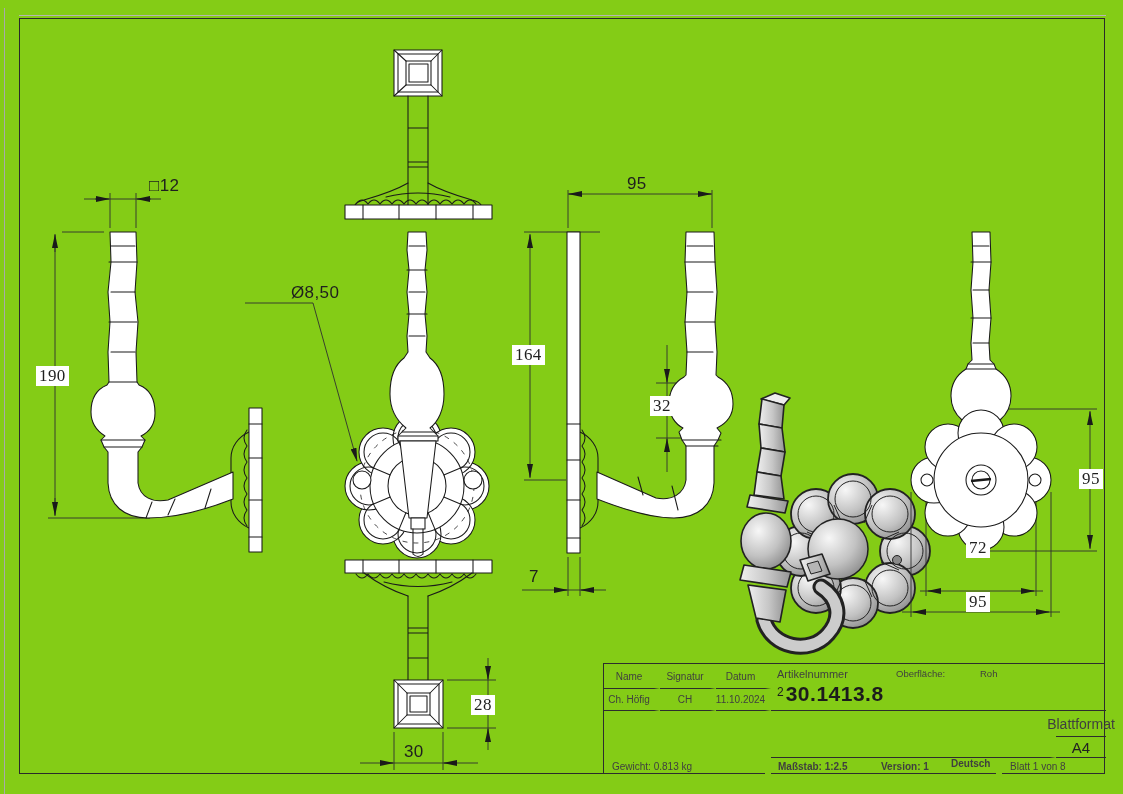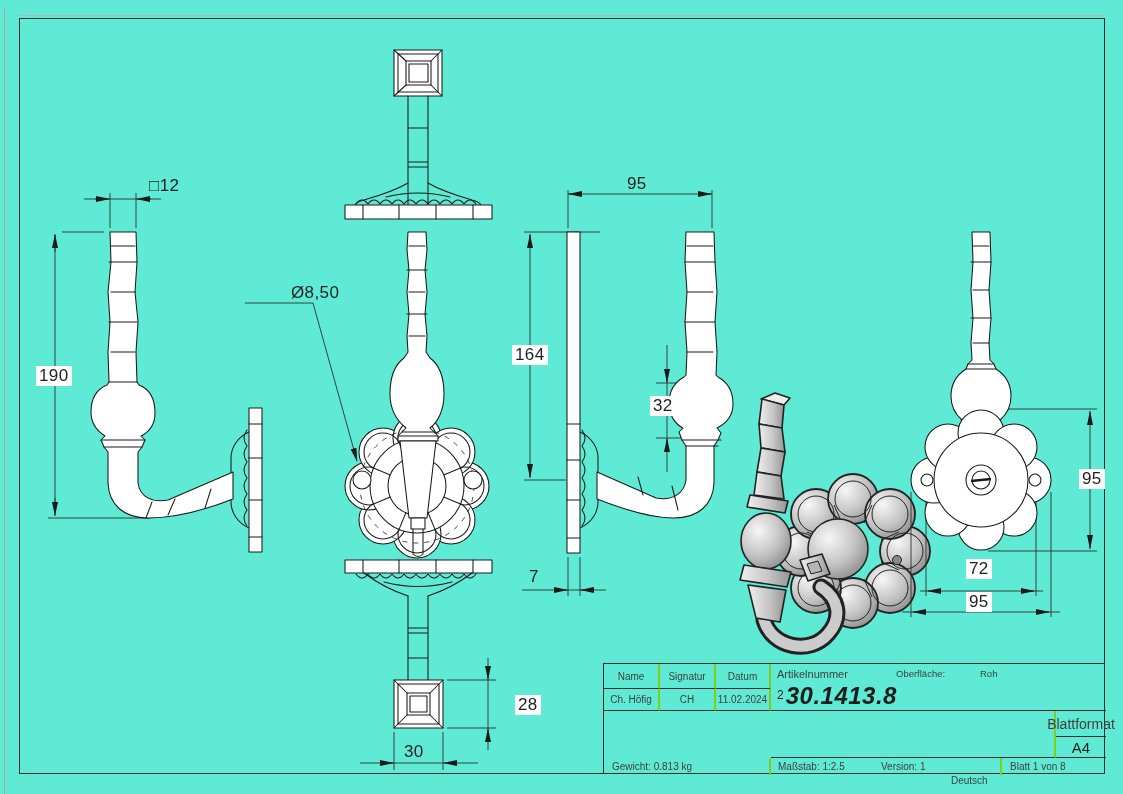--- a/index.html
+++ b/index.html
@@ -1,36 +1,36 @@
 <!DOCTYPE html>
 <html><head>
 <meta charset="utf-8">
 <style>
   html,body{margin:0;padding:0;background:#fff;}
-  .page{position:relative;width:1123px;height:794px;background:#5eead4;overflow:hidden;
+  .page{position:relative;width:1123px;height:794px;background:#84cc16;overflow:hidden;
         font-family:"Liberation Sans",sans-serif;}
   .edge-left{position:absolute;left:4px;top:8px;height:786px;width:1px;background:#a9a9a9;}
   .edge-top{position:absolute;left:19px;top:15px;width:1087px;height:1px;background:#b5b5b5;}
   .frame{position:absolute;left:19px;top:18px;width:1084px;height:754px;border:1.6px solid #2a2a2a;}
   svg.drawing{position:absolute;left:0;top:0;}
   .ln{fill:none;stroke:#1a1a1a;stroke-width:1.05;stroke-linejoin:round;stroke-linecap:round;}
   .ol{fill:#ffffff;stroke:#1a1a1a;stroke-width:1.05;stroke-linejoin:round;}
   .dl{fill:none;stroke:#303030;stroke-width:0.9;}
   .dash{fill:none;stroke:#1a1a1a;stroke-width:0.8;stroke-dasharray:5 6;}
   .dim{position:absolute;font-size:17px;color:#1f1f1f;letter-spacing:.4px;white-space:nowrap;}
-  .wbg{background:#fff;padding:0 3px;}
+  .wbg{background:#fff;padding:0 3px;font-family:Liberation Serif, serif;}
   
   .tb{position:absolute;left:603px;top:663px;width:502px;height:111px;color:#3f3f3f;
       border:1.4px solid #2d2d2d;box-sizing:border-box;font-size:10px;}
   .tb .cell{position:absolute;box-sizing:border-box;}
-  .br{border-right:2px solid #84cc16;}
+  .br{border-right:6px solid #84cc16;}
   .bb{border-bottom:1px solid #2d2d2d;}
   .cc{display:flex;align-items:center;justify-content:center;}
   .cl{display:flex;align-items:center;padding-left:8px;}
-  .artnum{font-size:24px;font-weight:600;letter-spacing:.5px;color:#1c1c1c;font-style:italic;}
+  .artnum{font-size:21px;font-weight:600;letter-spacing:.5px;color:#1c1c1c;}
   .artsup{font-size:12px;color:#1c1c1c;position:relative;top:-5px;margin-right:2px;}
   .a4{font-size:15px;color:#222;}
 </style>
 </head>
 <body>
 
 <div class="page">
   <div class="edge-left"></div>
   <div class="edge-top"></div>
   <div class="frame"></div>
@@ -272,48 +272,48 @@
     </g>
   </svg>
 
   <div class="dim" style="left:149px;top:176px;">□12</div>
   <div class="dim wbg" style="left:36px;top:366px;">190</div>
   <div class="dim" style="left:245px;top:283px;margin-left:46px;">Ø8,50</div>
   <div class="dim" style="left:627px;top:174px;">95</div>
   <div class="dim wbg" style="left:512px;top:345px;">164</div>
   <div class="dim wbg" style="left:650px;top:396px;">32</div>
   <div class="dim" style="left:529px;top:567px;">7</div>
-  <div class="dim wbg" style="left:471px;top:695px;margin-left:44px;">28</div>
+  <div class="dim wbg" style="left:471px;top:695px;">28</div>
   <div class="dim" style="left:404px;top:742px;">30</div>
   <div class="dim wbg" style="left:1079px;top:469px;">95</div>
-  <div class="dim wbg" style="left:966px;top:559px;">72</div>
+  <div class="dim wbg" style="left:966px;top:538px;">72</div>
   <div class="dim wbg" style="left:966px;top:592px;">95</div>
 
   <div class="tb">
 
     <div class="cell cc br bb" style="left:0;top:0;width:56px;height:25px;">Name</div>
     <div class="cell cc br bb" style="left:56px;top:0;width:56px;height:25px;">Signatur</div>
     <div class="cell cc br bb" style="left:112px;top:0;width:55px;height:25px;">Datum</div>
 
     <div class="cell cc br bb" style="left:0;top:25px;width:56px;height:22px;">Ch. Höfig</div>
     <div class="cell cc br bb" style="left:56px;top:25px;width:56px;height:22px;">CH</div>
-    <div class="cell cc br bb" style="left:112px;top:25px;width:55px;height:22px;">11.02.2024</div>
+    <div class="cell cc br bb" style="left:112px;top:25px;width:55px;height:22px;">11.10.2024</div>
 
     <div class="cell bb" style="left:167px;top:0;width:335px;height:47px;">
       <span style="position:absolute;left:6px;top:4px;font-size:11px;">Artikelnummer</span>
       <span style="position:absolute;left:125px;top:4px;font-size:9.5px;">Oberfläche:</span>
       <span style="position:absolute;left:185px;top:4px;font-size:9.5px;padding-left:24px;">Roh</span>
       <span style="position:absolute;left:6px;top:18px;"><span class="artsup">2</span><span class="artnum">30.1413.8</span></span>
     </div>
 
     <div class="cell br bb" style="left:167px;top:47px;width:285px;height:47px;"></div>
     <div class="cell cc bb" style="left:452px;top:47px;width:50px;height:26px;font-size:14px;">Blattformat</div>
     <div class="cell cc bb a4" style="left:452px;top:73px;width:50px;height:21px;">A4</div>
 
     <div class="cell cl br" style="left:0;top:94px;width:167px;height:17px;">Gewicht: 0.813 kg</div>
-    <div class="cell br" style="left:167px;top:94px;width:231px;height:17px;">
+    <div class="cell br" style="left:167px;top:94px;width:231px;height:17px;font-weight:bold;">
       <span style="position:absolute;left:7px;top:3px;">Maßstab: 1:2.5</span>
       <span style="position:absolute;left:110px;top:3px;">Version: 1</span>
-      <span style="position:absolute;left:180px;top:17px;">Deutsch</span>
+      <span style="position:absolute;left:180px;top:0;">Deutsch</span>
     </div>
     <div class="cell cl" style="left:398px;top:94px;width:104px;height:17px;">Blatt 1 von 8</div>
   </div>
 </div>
 
 </body></html>

